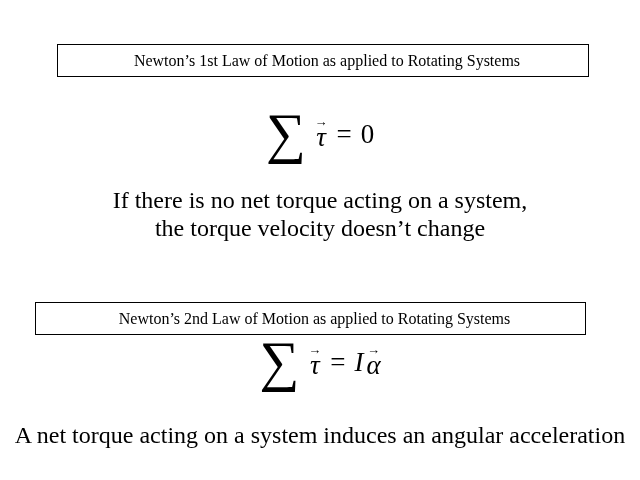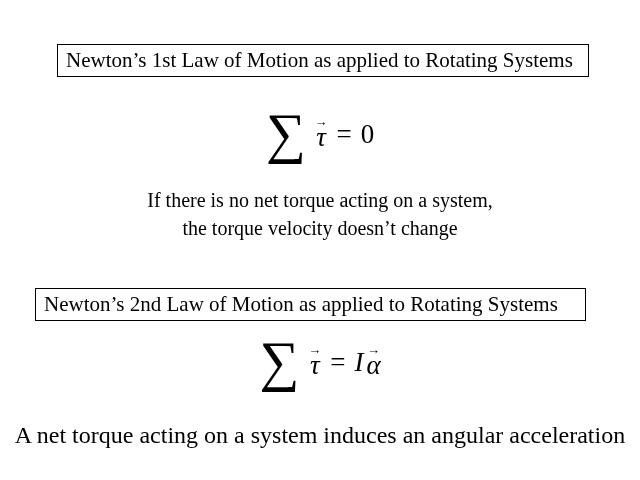--- a/index.html
+++ b/index.html
@@ -11,27 +11,28 @@
     position: relative;
     overflow: hidden;
   }
   .slide { position: absolute; inset: 0; background: #ffffff; }
 
   .title-box {
     position: absolute;
     border: 1px solid #000000;
     display: flex;
     align-items: center;
-    font-size: 21px;
+    justify-content: center;
+    font-size: 16px;
     white-space: nowrap;
     background: #ffffff;
     padding-left: 8px;
   }
   #title-box-1 { left: 57px; top: 44px; width: 532px; height: 33px; }
-  #title-box-2 { left: 35px; top: 288px; width: 551px; height: 33px; }
+  #title-box-2 { left: 35px; top: 302px; width: 551px; height: 33px; }
 
   .equation {
     position: absolute;
     left: 0;
     width: 100%;
     display: flex;
     align-items: center;
     justify-content: center;
     gap: 9px;
   }
@@ -63,21 +64,21 @@
   }
   .eq-op, .eq-rhs { font-size: 27px; line-height: 1; }
   .eq-term-italic { font-size: 27px; font-style: italic; line-height: 1; }
   .rhs-group { display: inline-flex; align-items: center; gap: 3px; }
 
   .body-text {
     position: absolute;
     left: 0;
     width: 100%;
     text-align: center;
-    font-size: 20px;
+    font-size: 24px;
     line-height: 28px;
   }
   #body-text-1 { top: 186px; }
   #bottom-text { top: 421px; font-size: 24px; }
 </style>
 </head>
 <body>
 
 <div class="slide">
 

